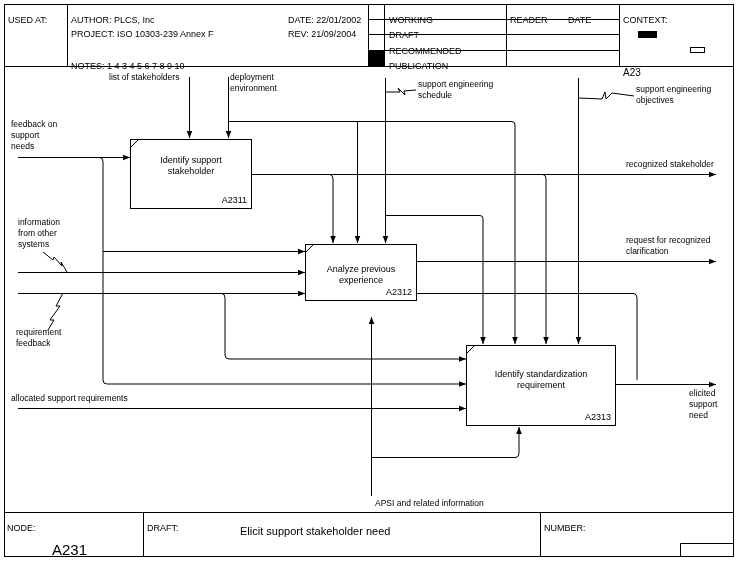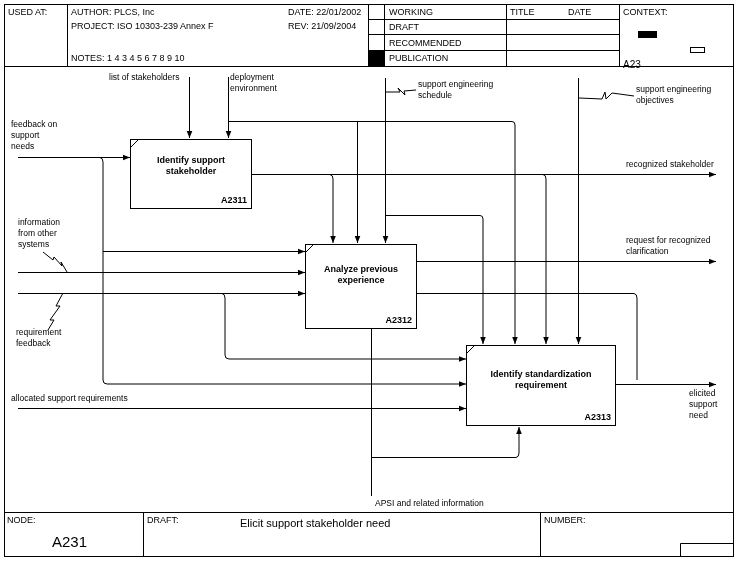--- a/index.html
+++ b/index.html
@@ -1,20 +1,20 @@
 <!DOCTYPE html>
 <html><head>
 <meta charset="utf-8">
 <style>
   html, body { margin: 0; padding: 0; background: #ffffff; }
   body { width: 742px; height: 567px; position: relative; overflow: hidden;
          font-family: "Liberation Sans", "DejaVu Sans", sans-serif; color: #000; }
-  .t { position: absolute; font-size: 9px; line-height: 11px; white-space: nowrap; }
+  .t { position: absolute; font-size: 9px; line-height: 11px; white-space: nowrap; margin-top: 8px; }
   .lbl { position: absolute; font-size: 8.5px; line-height: 11px; white-space: pre; }
-  .box { position: absolute; border: 1px solid #000; background: #fff; box-sizing: border-box; font-weight: bold; }
+  .box { position: absolute; border: 1px solid #000; background: #fff; box-sizing: border-box; }
   .box .name { position: absolute; left: 0; right: 0; top: 0; text-align: center; font-size: 9px; line-height: 11px; white-space: pre; }
   .box .num { position: absolute; right: 4px; bottom: 2px; font-size: 9px; line-height: 11px; }
   svg.diagram { position: absolute; left: 0; top: 0; }
   .hdr-line { stroke: #000; stroke-width: 1; fill: none; }
 </style>
 </head>
 <body>
 
 <svg class="diagram" width="742" height="567" viewBox="0 0 742 567">
   <defs>
@@ -94,34 +94,34 @@
 <div class="t" style="left:8px;top:7px">USED AT:</div>
 <div class="t" style="left:71px;top:7px">AUTHOR:  PLCS, Inc</div>
 <div class="t" style="left:71px;top:21px">PROJECT:  ISO 10303-239 Annex F</div>
 <div class="t" style="left:288px;top:7px">DATE: 22/01/2002</div>
 <div class="t" style="left:288px;top:21px">REV:   21/09/2004</div>
 <div class="t" style="left:71px;top:53px">NOTES:  1  4  3  4  5  6  7  8  9  10</div>
 <div class="t" style="left:389px;top:7px">WORKING</div>
 <div class="t" style="left:389px;top:22px">DRAFT</div>
 <div class="t" style="left:389px;top:38px">RECOMMENDED</div>
 <div class="t" style="left:389px;top:53px">PUBLICATION</div>
-<div class="t" style="left:510px;top:7px">TITLE</div>
+<div class="t" style="left:510px;top:7px">READER</div>
 <div class="t" style="left:568px;top:7px">DATE</div>
 <div class="t" style="left:623px;top:7px">CONTEXT:</div>
 <div class="t" style="left:623px;top:59px;font-size:10px">A23</div>
 
 <div class="box" style="left:130px;top:139px;width:122px;height:70px">
   <svg style="position:absolute;left:0;top:0" width="8" height="8">
       <line x1="0" y1="7" x2="7" y2="0" stroke="#000"></line>
     </svg>
   <div class="name" style="top:15px">Identify support
 stakeholder</div>
   <div class="num">A2311</div>
 </div>
-<div class="box" style="left:305px;top:244px;width:112px;height:85px">
+<div class="box" style="left:305px;top:244px;width:112px;height:57px">
   <svg style="position:absolute;left:0;top:0" width="8" height="8">
       <line x1="0" y1="7" x2="7" y2="0" stroke="#000"></line>
     </svg>
   <div class="name" style="top:19px">Analyze previous
 experience</div>
   <div class="num">A2312</div>
 </div>
 <div class="box" style="left:466px;top:345px;width:150px;height:81px">
   <svg style="position:absolute;left:0;top:0" width="8" height="8">
       <line x1="0" y1="7" x2="7" y2="0" stroke="#000"></line>

